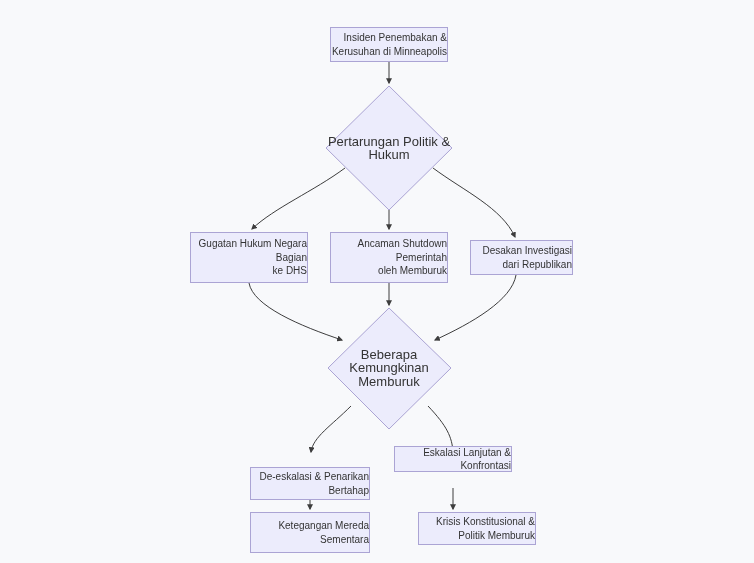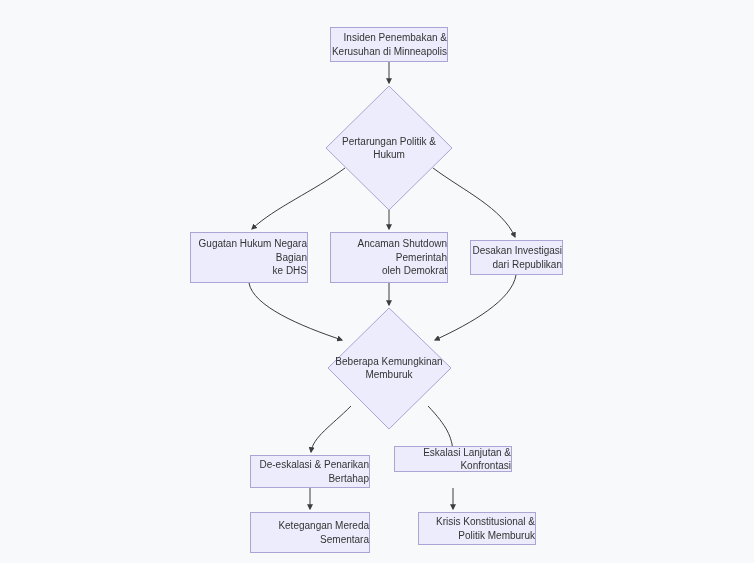--- a/index.html
+++ b/index.html
@@ -46,33 +46,33 @@
     line-height: 13.5px;
   }
   .diamond-label {
     position: absolute;
     display: flex;
     flex-direction: column;
     align-items: center;
     justify-content: center;
     text-align: center;
     color: var(--text-color, #333333);
-    font-size: 10px;
+    font-size: 13px;
     line-height: 13.5px;
     background: transparent;
     pointer-events: none;
   }
   
   #n-insiden    { left: 330px; top: 27px;  width: 118px; height: 35px; }
   #lbl-pertarungan { left: 327px; top: 134px; width: 124px; height: 28px; }
   #n-gugatan    { left: 190px; top: 232px; width: 118px; height: 51px; }
   #n-ancaman    { left: 330px; top: 232px; width: 118px; height: 51px; }
-  #n-desakan    { left: 470px; top: 240px; width: 93px;  height: 35px; }
+  #n-desakan    { left: 470px; top: 240px; width: 103px;  height: 35px; }
   #lbl-skenario { left: 327px; top: 354px; width: 124px; height: 28px; }
-  #n-deeskalasi { left: 250px; top: 455px; width: 120px; height: 33px; }
+  #n-deeskalasi { left: 250px; top: 467px; width: 120px; height: 33px; }
   #n-eskalasi   { left: 394px; top: 446px; width: 118px; height: 26px; }
   #n-ketegangan { left: 250px; top: 512px; width: 120px; height: 41px; }
   #n-krisis     { left: 394px; top: 512px; width: 118px; height: 33px; margin-left: 24px; }
 </style>
 </head>
 <body>
 
 <div class="stage">
 
   <svg class="edge-layer" width="754" height="563" viewBox="0 0 754 563" xmlns="http://www.w3.org/2000/svg">
@@ -110,21 +110,21 @@
 
   <div class="node" id="n-gugatan">
     <div>Gugatan Hukum Negara</div>
     <div>Bagian</div>
     <div>ke DHS</div>
   </div>
 
   <div class="node" id="n-ancaman">
     <div>Ancaman Shutdown</div>
     <div>Pemerintah</div>
-    <div>oleh Demokrat</div>
+    <div>oleh Memburuk</div>
   </div>
 
   <div class="node" id="n-desakan">
     <div>Desakan Investigasi</div>
     <div>dari Republikan</div>
   </div>
 
   <div class="diamond-label" id="lbl-skenario">
     <div>Beberapa Kemungkinan</div>
     <div>Memburuk</div>

